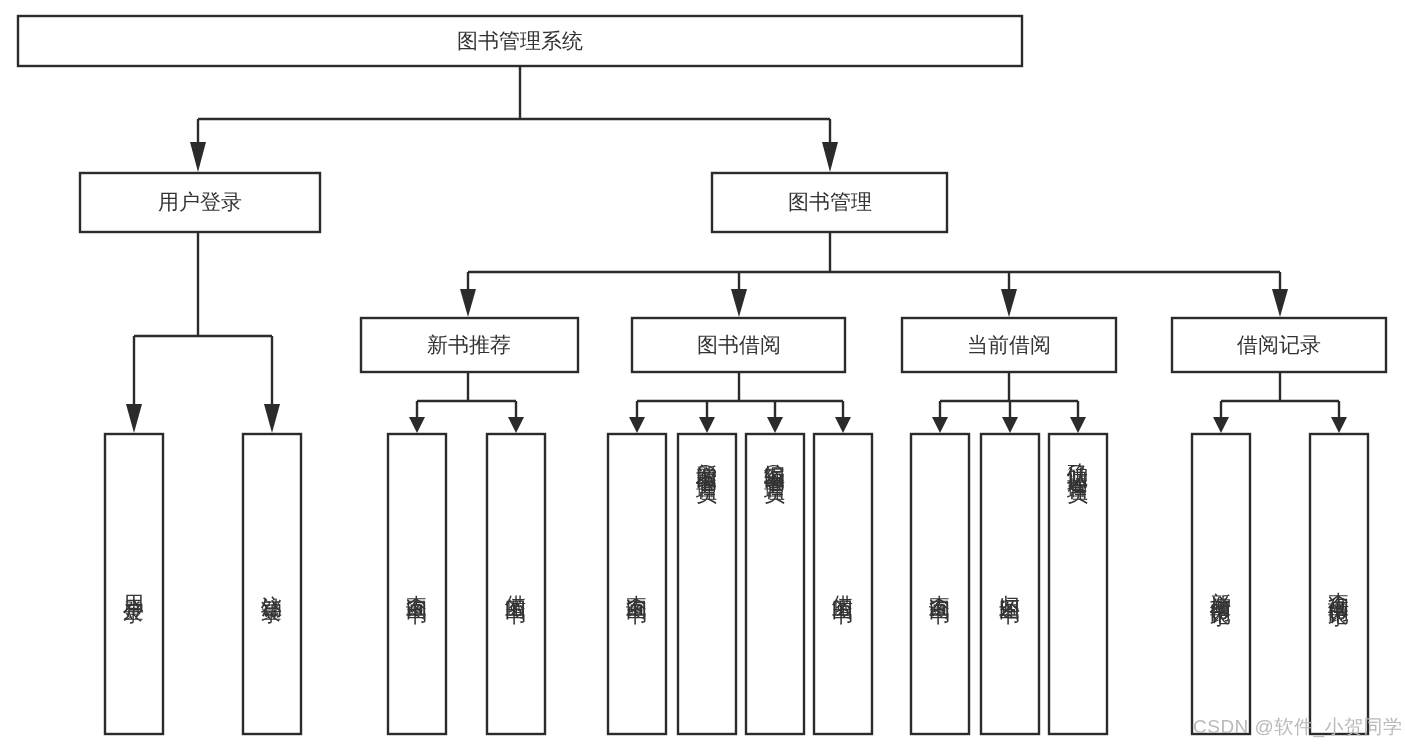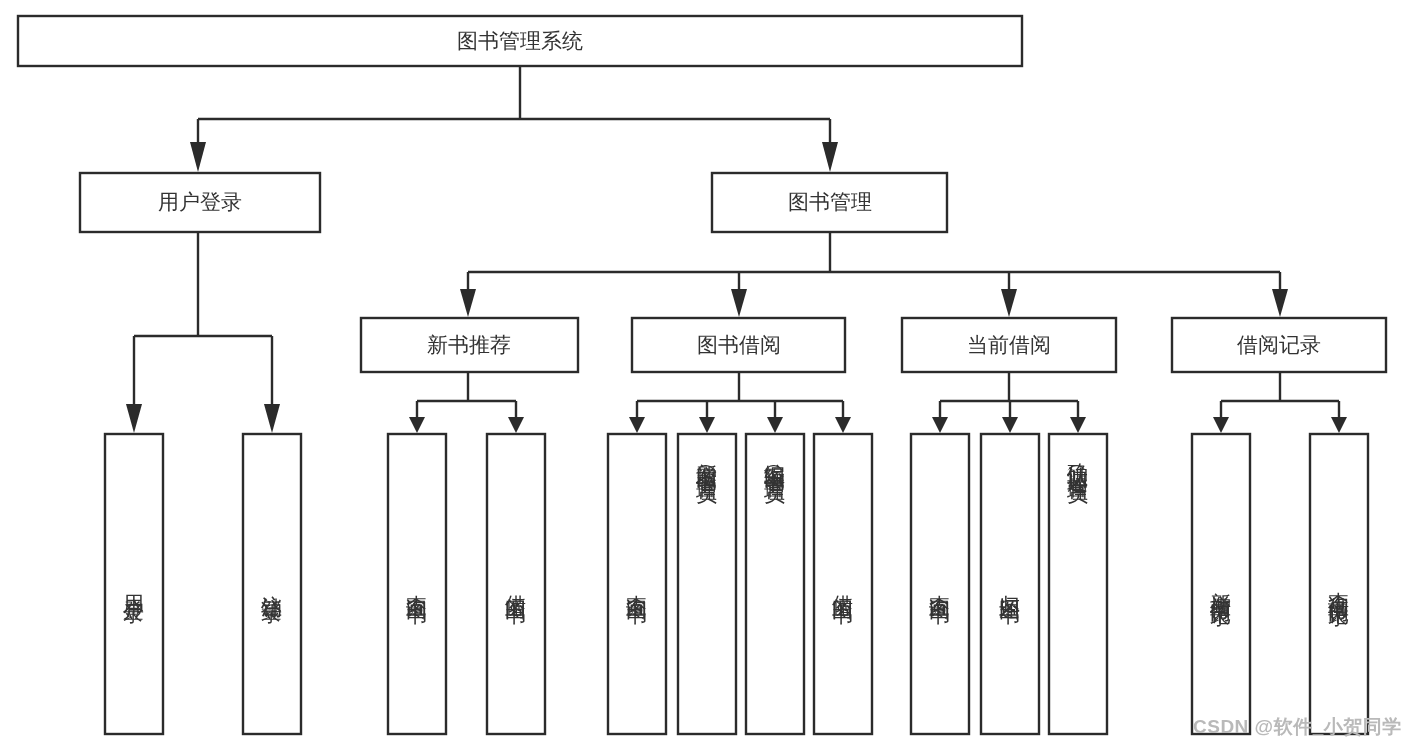--- a/index.html
+++ b/index.html
@@ -66,21 +66,20 @@
     pointer-events: none;
     user-select: none;
   }
   .watermark {
     position: absolute;
     font-family: "Liberation Sans", "DejaVu Sans", sans-serif;
     font-size: 19px;
     color: #b9b9b9;
     white-space: nowrap;
     letter-spacing: 0.5px;
-    font-weight: bold;
   }
 </style>
 </head>
 <body>
 
 <div id="diagram-root">
 
   <svg id="flow-svg" viewBox="0 0 1405 747">
 
     <g id="connectors">

